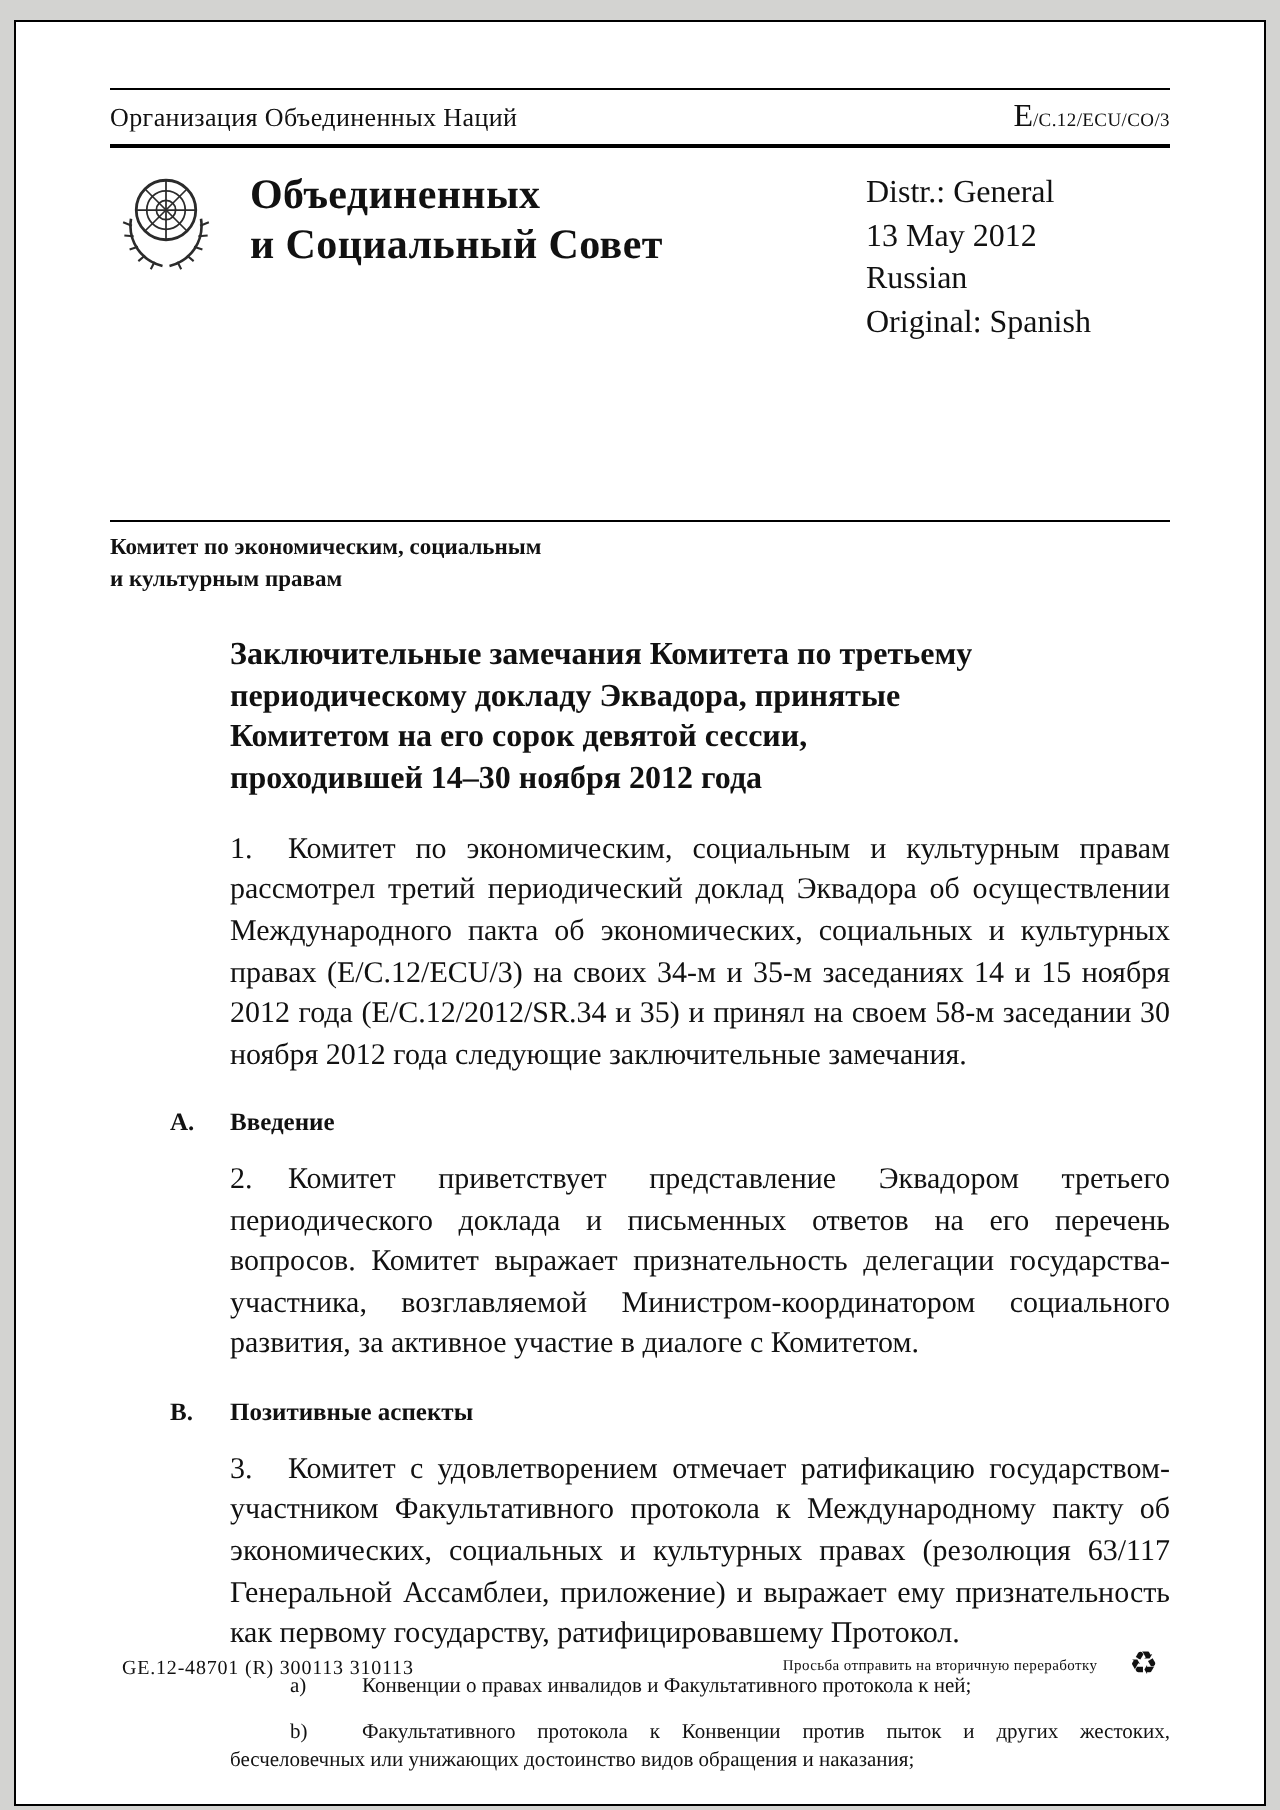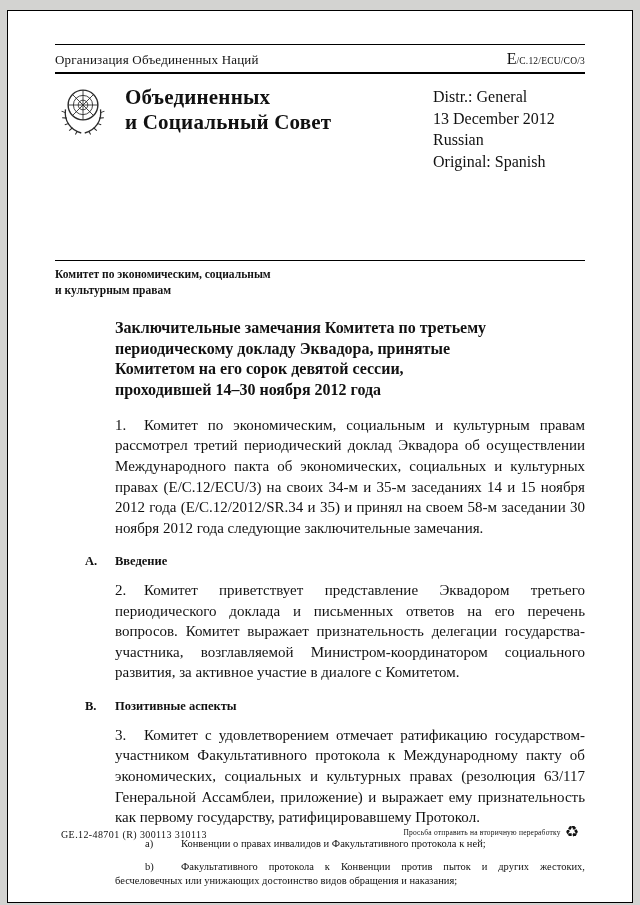--- a/index.html
+++ b/index.html
@@ -65,21 +65,21 @@
     margin:0 0 9px 60px; text-align:justify;
     font-size:10.5px; line-height:1.37; text-indent:30px;
   }
   .lnum { display:inline-block; width:36px; text-indent:0; }
 
   .page-footer {
     position:absolute; left:53px; right:53px; bottom:62px;
     display:flex; justify-content:space-between; align-items:flex-end;
   }
   .footer-ref { font-size:10px; letter-spacing:0.4px; }
-  .recycle-wrap { display:flex; align-items:center; gap:4px; }
+  .recycle-wrap { display:flex; align-items:center; gap:16px; }
   .recycle-note { font-size:7.5px; letter-spacing:0.2px; }
   .recycle-icon { font-family:"DejaVu Sans",sans-serif; font-size:16px; line-height:1; }
 </style>
 </head>
 <body>
 
 <div class="page">
 
   <div class="top-rule"></div>
 
@@ -121,21 +121,21 @@
             <path d="M38.5 54.6 l2.2 4.2"></path>
         </g>
       </svg>
     </div>
     <div class="council-title">
       <div>Объединенных</div>
       <div>и Социальный Совет</div>
     </div>
     <div class="distr-block">
       <div>Distr.: General</div>
-      <div>13 December 2012</div>
+      <div>13 May 2012</div>
       <div>Russian</div>
       <div>Original: Spanish</div>
     </div>
   </div>
 
   <div class="thin-rule"></div>
 
   <div class="committee">
     <div>Комитет по экономическим, социальным</div>
     <div>и культурным правам</div>

